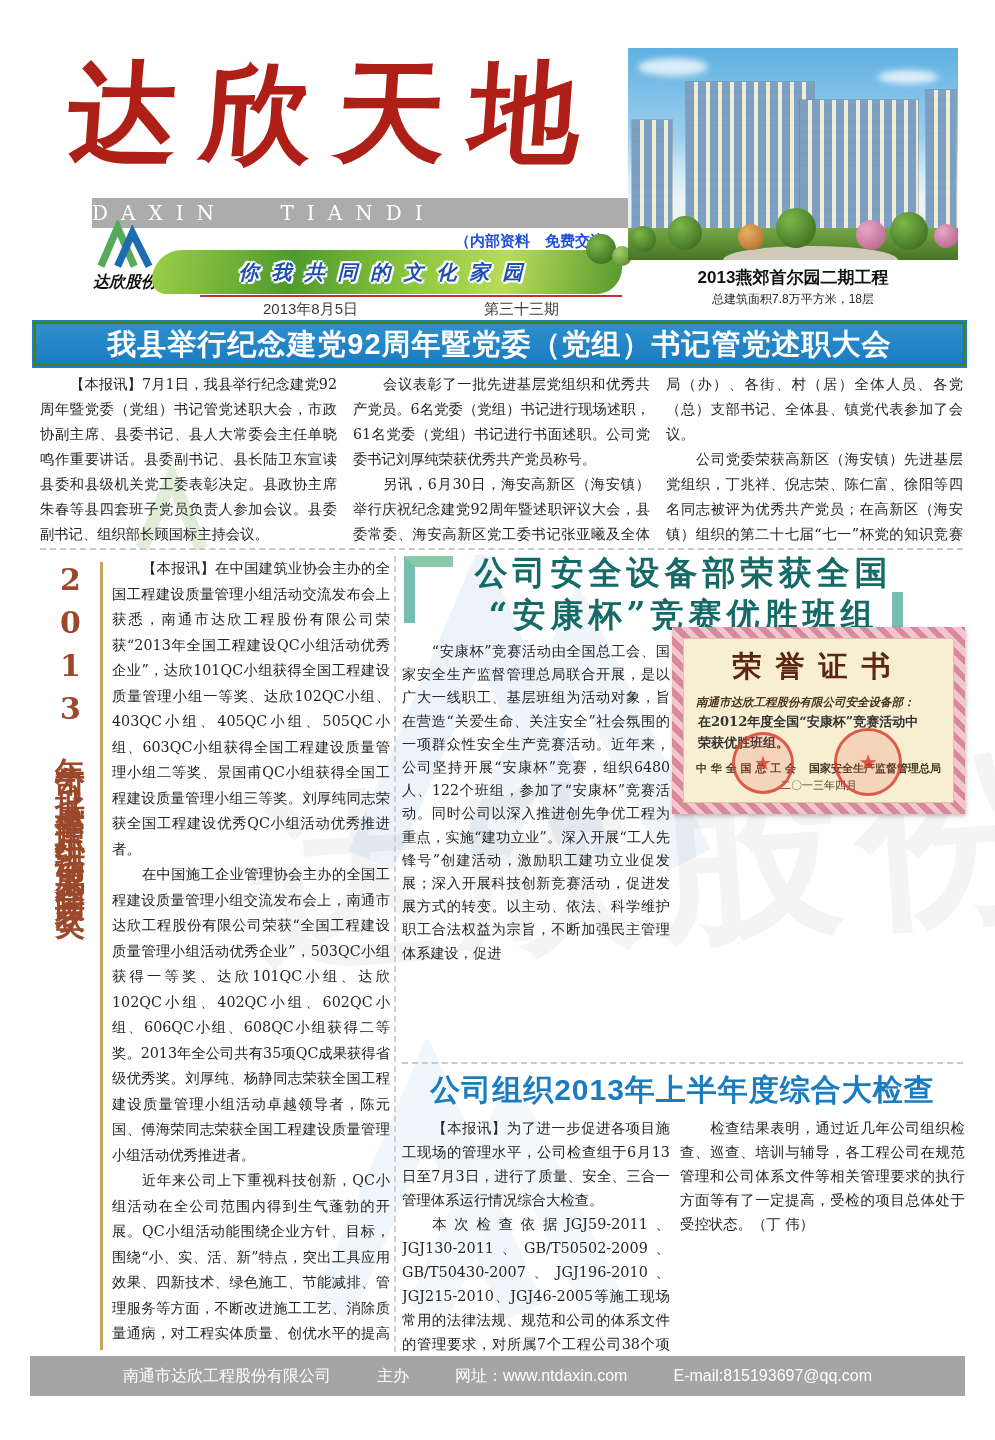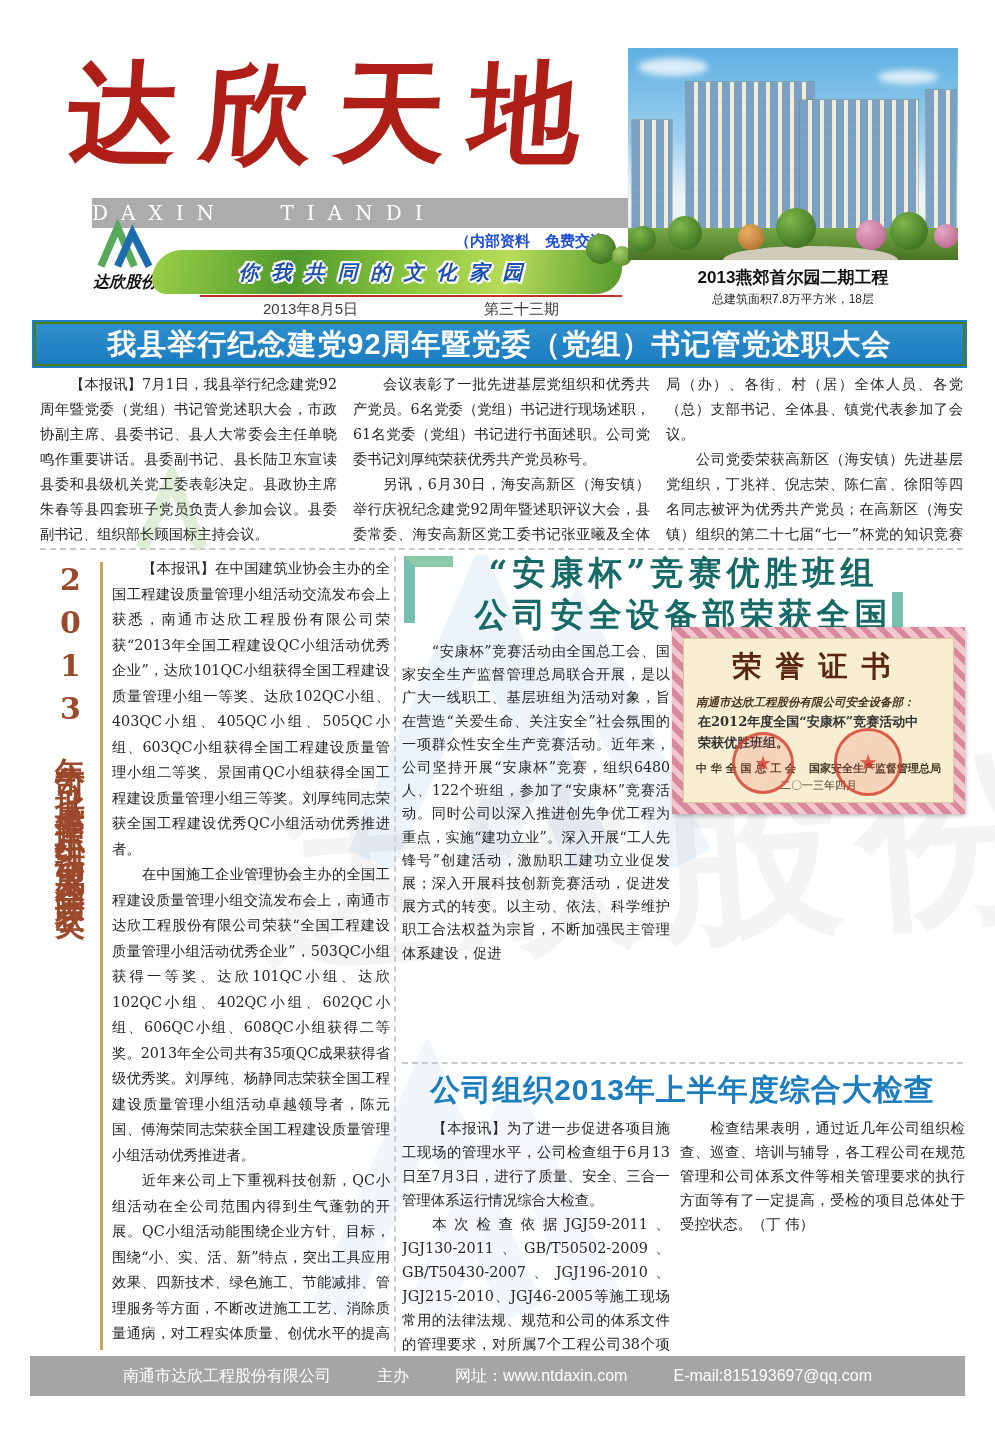--- a/index.html
+++ b/index.html
@@ -190,22 +190,22 @@
   <div class="abs z1 a2col body-txt">
     <p class="p">【本报讯】在中国建筑业协会主办的全国工程建设质量管理小组活动交流发布会上获悉，南通市达欣工程股份有限公司荣获“2013年全国工程建设QC小组活动优秀企业”，达欣101QC小组获得全国工程建设质量管理小组一等奖、达欣102QC小组、403QC小组、405QC小组、505QC小组、603QC小组获得全国工程建设质量管理小组二等奖、景国甫QC小组获得全国工程建设质量管理小组三等奖。刘厚纯同志荣获全国工程建设优秀QC小组活动优秀推进者。</p>
     <p class="p">在中国施工企业管理协会主办的全国工程建设质量管理小组交流发布会上，南通市达欣工程股份有限公司荣获“全国工程建设质量管理小组活动优秀企业”，503QC小组获得一等奖、达欣101QC小组、达欣102QC小组、402QC小组、602QC小组、606QC小组、608QC小组获得二等奖。2013年全公司共有35项QC成果获得省级优秀奖。刘厚纯、杨静同志荣获全国工程建设质量管理小组活动卓越领导者，陈元国、傅海荣同志荣获全国工程建设质量管理小组活动优秀推进者。</p>
     <p class="p">近年来公司上下重视科技创新，QC小组活动在全公司范围内得到生气蓬勃的开展。QC小组活动能围绕企业方针、目标，围绕“小、实、活、新”特点，突出工具应用效果、四新技术、绿色施工、节能减排、管理服务等方面，不断改进施工工艺、消除质量通病，对工程实体质量、创优水平的提高起到了良好的推进作用。（史立平）</p>
   </div>
   <div class="abs z1 dash-v sep-v"></div>
 
   <div class="abs z1 brk-tl"></div>
   <div class="abs z1 brk-br"></div>
   <div class="abs z1 h3">
+    <div>公司安全设备部荣获全国</div>
     <div>“安康杯”竞赛优胜班组</div>
-    <div>公司安全设备部荣获全国</div>
   </div>
   <div class="abs z1 a3colA body-txt">
     <p class="p">“安康杯”竞赛活动由全国总工会、国家安全生产监督管理总局联合开展，是以广大一线职工、基层班组为活动对象，旨在营造“关爱生命、关注安全”社会氛围的一项群众性安全生产竞赛活动。近年来，公司坚持开展“安康杯”竞赛，组织6480人、122个班组，参加了“安康杯”竞赛活动。同时公司以深入推进创先争优工程为重点，实施“建功立业”。深入开展“工人先锋号”创建活动，激励职工建功立业促发展；深入开展科技创新竞赛活动，促进发展方式的转变。以主动、依法、科学维护职工合法权益为宗旨，不断加强民主管理体系建设，促进</p>
   </div>
 
   <div class="abs z1 cert">
     <div class="cert-in">
       <div class="cert-title">荣誉证书</div>
       <div class="cert-to">南通市达欣工程股份有限公司安全设备部：</div>
       <div class="cert-body ind">在2012年度全国“安康杯”竞赛活动中</div>

